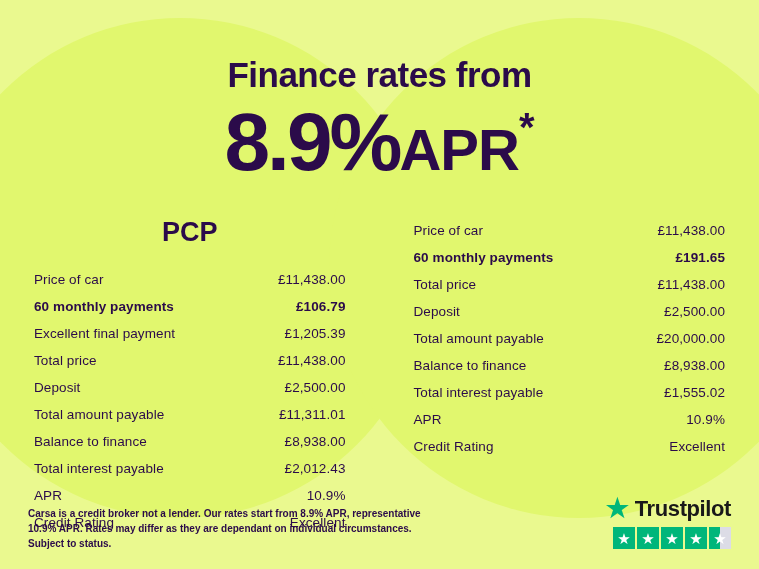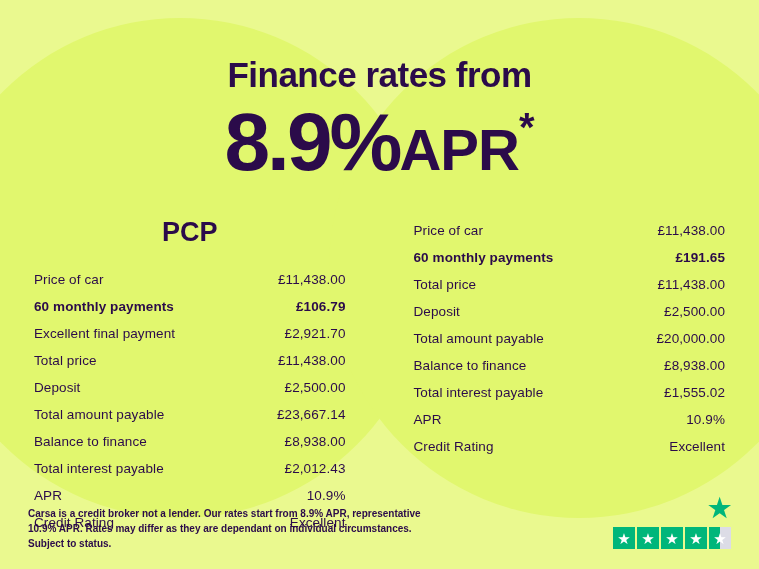--- a/index.html
+++ b/index.html
@@ -192,33 +192,33 @@
         <div class="row">
           <span class="label">Price of car</span>
           <span class="value">£11,438.00</span>
         </div>
         <div class="row bold">
           <span class="label">60 monthly payments</span>
           <span class="value">£106.79</span>
         </div>
         <div class="row">
           <span class="label">Excellent final payment</span>
-          <span class="value">£2,921.70</span>
+          <span class="value">£1,205.39</span>
         </div>
         <div class="row">
           <span class="label">Total price</span>
           <span class="value">£11,438.00</span>
         </div>
         <div class="row">
           <span class="label">Deposit</span>
           <span class="value">£2,500.00</span>
         </div>
         <div class="row">
           <span class="label">Total amount payable</span>
-          <span class="value">£23,667.14</span>
+          <span class="value">£11,311.01</span>
         </div>
         <div class="row">
           <span class="label">Balance to finance</span>
           <span class="value">£8,938.00</span>
         </div>
         <div class="row">
           <span class="label">Total interest payable</span>
           <span class="value">£2,012.43</span>
         </div>
         <div class="row">
@@ -273,20 +273,21 @@
 
     </div>
   </div>
 
   <div class="footer">
     <div class="disclaimer">Carsa is a credit broker not a lender. Our rates start from 8.9% APR, representative 10.9% APR. Rates may differ as they are dependant on individual circumstances. Subject to status.</div>
 
     <div class="trustpilot">
       <div class="tp-top">
         <span class="tp-star-glyph">★</span>
+        <span>Trustpilot</span>
       </div>
       <div class="tp-stars">
         <span class="tp-sq">★</span>
         <span class="tp-sq">★</span>
         <span class="tp-sq">★</span>
         <span class="tp-sq">★</span>
         <span class="tp-sq half">★</span>
       </div>
     </div>
   </div>

